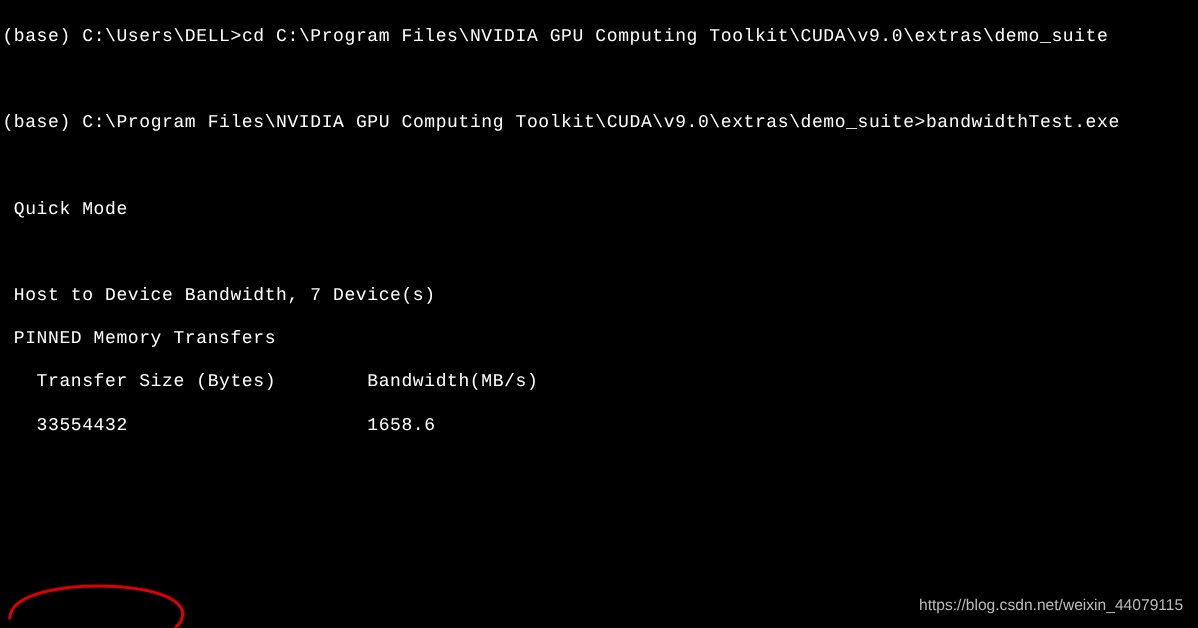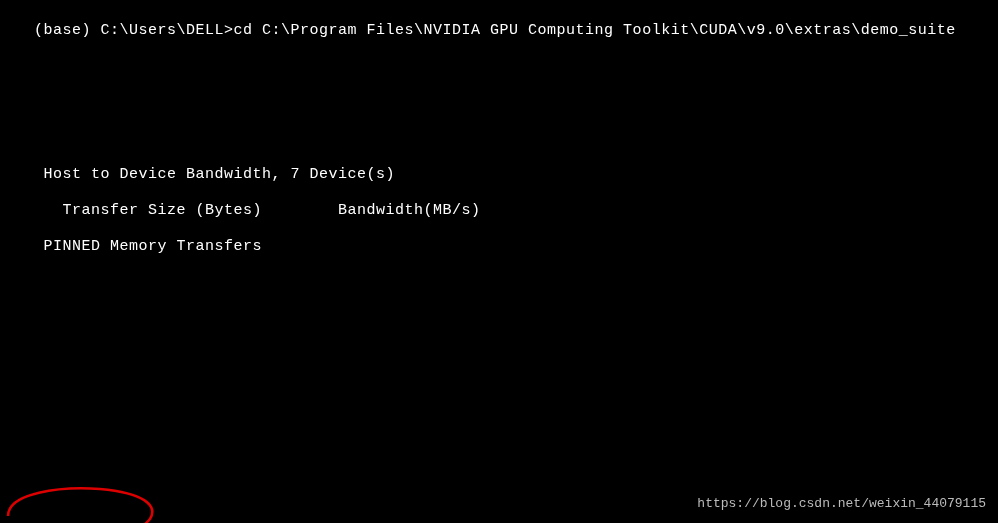--- a/index.html
+++ b/index.html
@@ -15,28 +15,27 @@
     overflow: hidden;
     position: relative;
   }
   .terminal {
     padding: 4px 0 0 2px;
     white-space: pre;
     letter-spacing: 0.5px;
   }
   .line {
     min-height: 18px;
-    margin-left: 32px;
   }
   .watermark {
     position: absolute;
     bottom: 10px;
     right: 12px;
     color: #bbb;
-    font-family: Liberation Mono, monospace;
+    font-family: Liberation Sans, sans-serif;
     font-size: 13px;
     letter-spacing: 0;
   }
   .annotation-circle {
     position: absolute;
     left: 0px;
     bottom: -18px;
     width: 160px;
     height: 60px;
     pointer-events: none;
@@ -51,25 +50,28 @@
     stroke-width: 2.5px;
     fill: none;
   }
 </style>
 </head>
 <body>
 
 <div class="terminal">
 <div class="line"><span>(base)</span> <span>C:\Users\DELL&gt;</span><span>cd C:\Program Files\NVIDIA GPU Computing Toolkit\CUDA\v9.0\extras\demo_suite</span></div>
 <div class="line"></div>
+<div class="line"><span>(base)</span> <span>C:\Program Files\NVIDIA GPU Computing Toolkit\CUDA\v9.0\extras\demo_suite&gt;</span><span>bandwidthTest.exe</span></div>
 <div class="line"></div>
+<div class="line"> Quick Mode</div>
 <div class="line"></div>
 <div class="line"> Host to Device Bandwidth, 7 Device(s)</div>
+<div class="line"> PINNED Memory Transfers</div>
 <div class="line">   Transfer Size (Bytes)        Bandwidth(MB/s)</div>
-<div class="line"> PINNED Memory Transfers</div>
+<div class="line">   33554432                     1658.6</div>
 <div class="line"></div>
 
 
 
 
 
 
 
 
 

